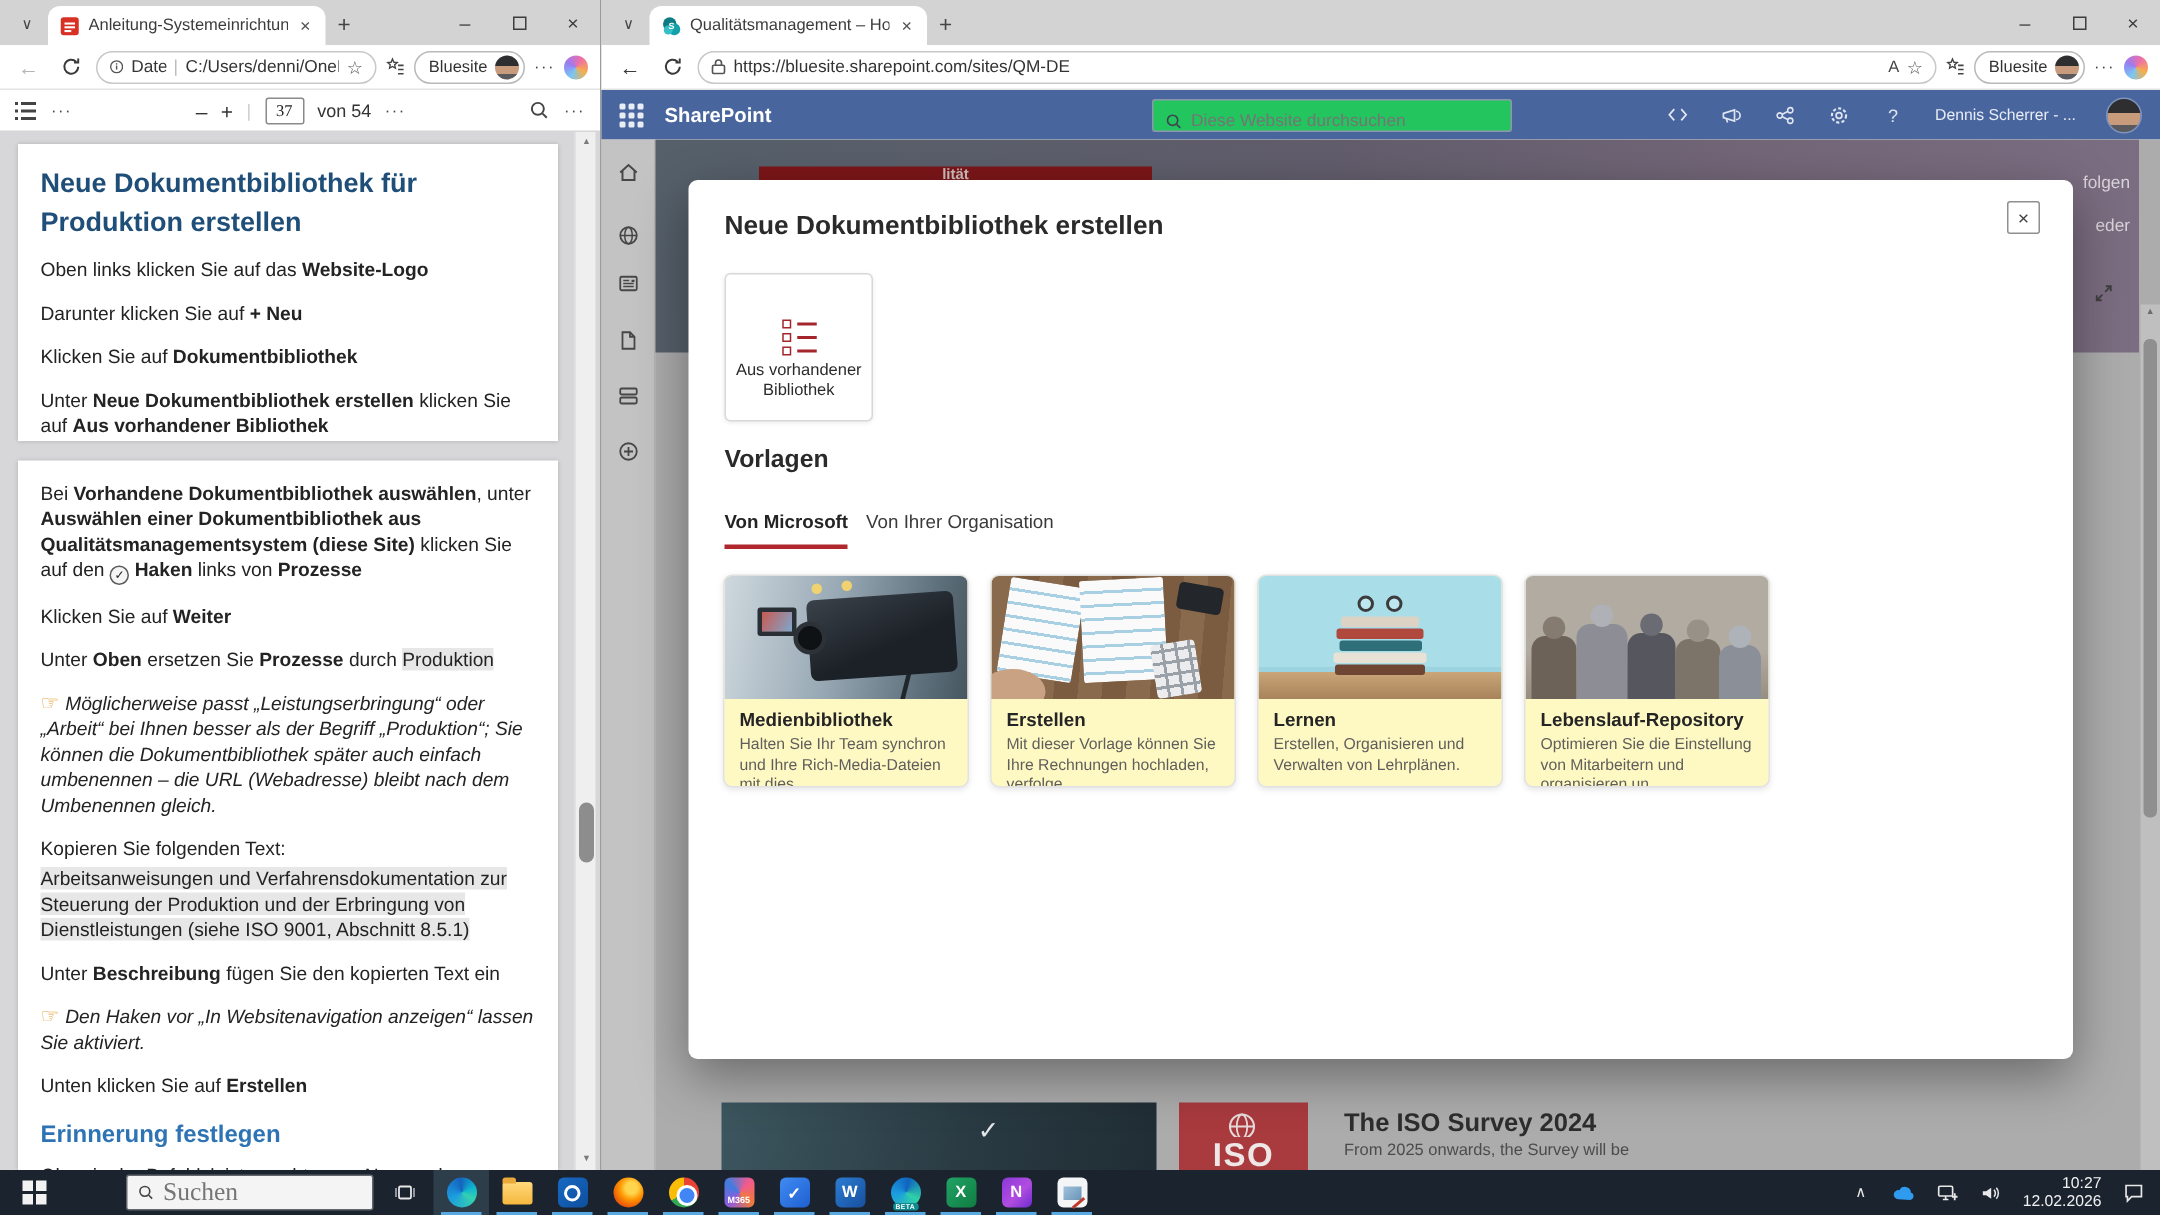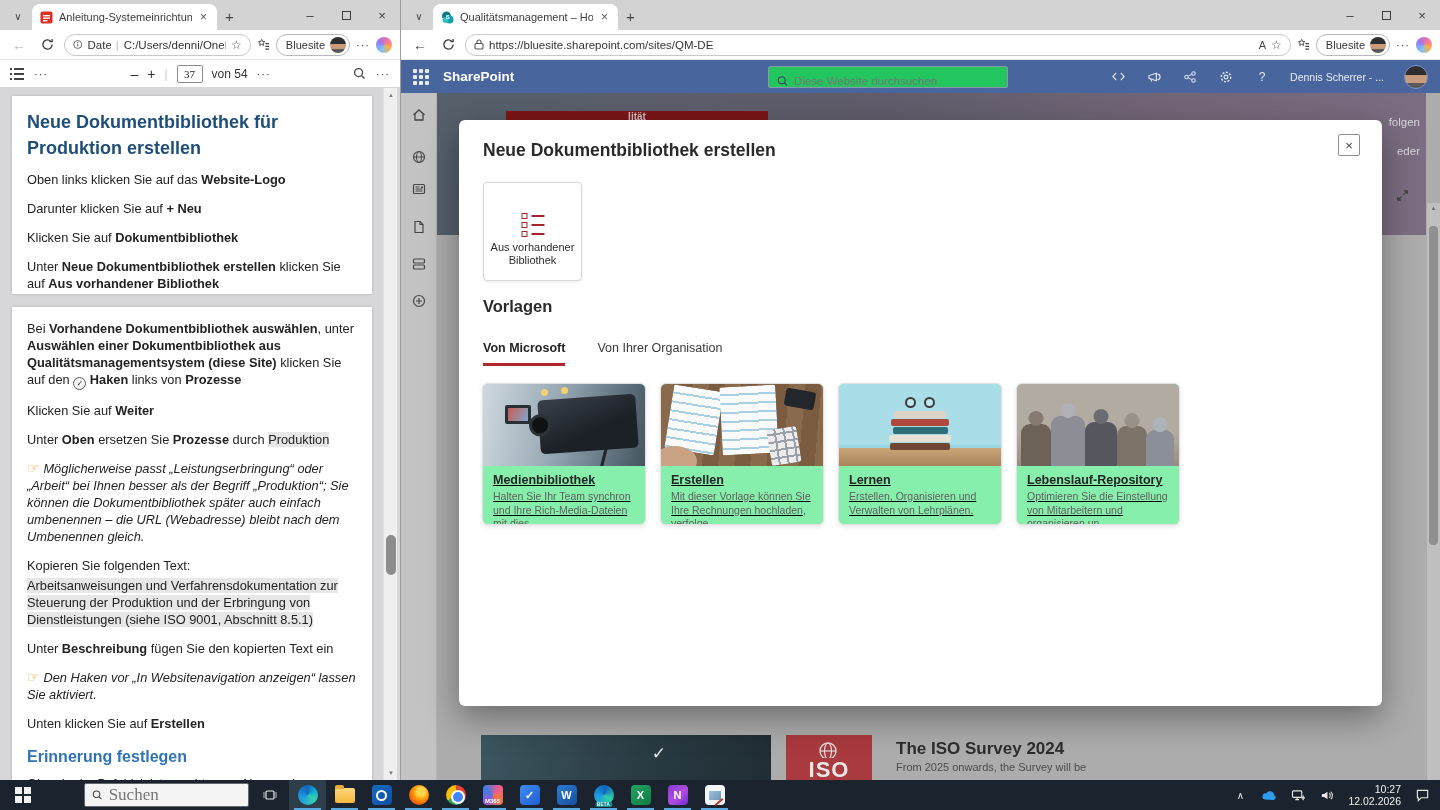--- a/index.html
+++ b/index.html
@@ -95,25 +95,25 @@
   .optcard { width:99px; height:99px; border:1px solid #d8d8d8; border-radius:4px; box-shadow:0 1px 3px rgba(0,0,0,.08); background:#fff; position:relative; }
   .opt-label { position:absolute; left:4px; right:4px; top:58px; text-align:center; font-size:11px; line-height:13px; color:#2b2b2b; }
   .icon-plus { position:absolute; left:50%; top:30px; width:24px; height:24px; transform:translateX(-50%); }
   .icon-plus:before { content:""; position:absolute; left:11px; top:0; width:2px; height:24px; background:#a4262c; }
   .icon-plus:after  { content:""; position:absolute; top:11px; left:0; height:2px; width:24px; background:#a4262c; }
   .icon-sets { position:absolute; left:50%; top:30px; transform:translateX(-50%); display:flex; flex-direction:column; gap:3px; }
   .icon-sets .r { display:flex; align-items:center; gap:4px; }
   .icon-sets .sq { width:6px; height:6px; border:1.5px solid #a4262c; }
   .icon-sets .ln { width:13px; height:2px; background:#a4262c; }
   .vorl-h { position:absolute; left:24px; top:177px; font-size:16.5px; font-weight:600; color:#2a2a2a; }
-  .vorl-tabs { position:absolute; left:24px; top:221px; display:flex; gap:32px; }
+  .vorl-tabs { position:absolute; left:24px; top:221px; display:flex; gap:12px; }
   .vtab { font-size:12.5px; color:#3a3a3a; padding-bottom:8px; }
   .vtab.active { font-weight:700; border-bottom:3px solid #b0272d; color:#242424; }
   .tplrow { position:absolute; left:23px; top:263px; display:flex; gap:14px; }
-  .tplcard { width:164px; height:142px; border:1px solid #e2e2e2; border-radius:6px; background:#86efac; box-shadow:0 1.5px 4px rgba(0,0,0,.10); overflow:hidden;text-decoration:underline; }
+  .tplcard { width:164px; height:142px; border:1px solid #e2e2e2; border-radius:6px; background:#fef9c3; box-shadow:0 1.5px 4px rgba(0,0,0,.10); overflow:hidden; }
   .timg { height:82px; position:relative; overflow:hidden; }
   .tbody { padding:7px 10px 0 10px; }
   .ttitle { font-size:12.5px; font-weight:700; color:#252525; margin-bottom:3px; }
   .tdesc { font-size:10.5px; line-height:13.5px; color:#605e5c; }
 
   
   .art-media { background:linear-gradient(100deg,#cfd8de,#97a8b4 45%,#5f727e 80%,#475660); }
   .art-media .lt { position:absolute; width:7px; height:7px; border-radius:50%; background:#f0d270; top:5px; }
   .art-media .cam { position:absolute; right:8px; top:13px; width:98px; height:54px; background:linear-gradient(160deg,#3a4149,#1c2127 60%); border-radius:5px; transform:rotate(-4deg); }
   .art-media .cam:after { content:""; position:absolute; left:-10px; top:14px; width:16px; height:16px; border-radius:50%; background:#0e1215; border:3px solid #2c3237; }

